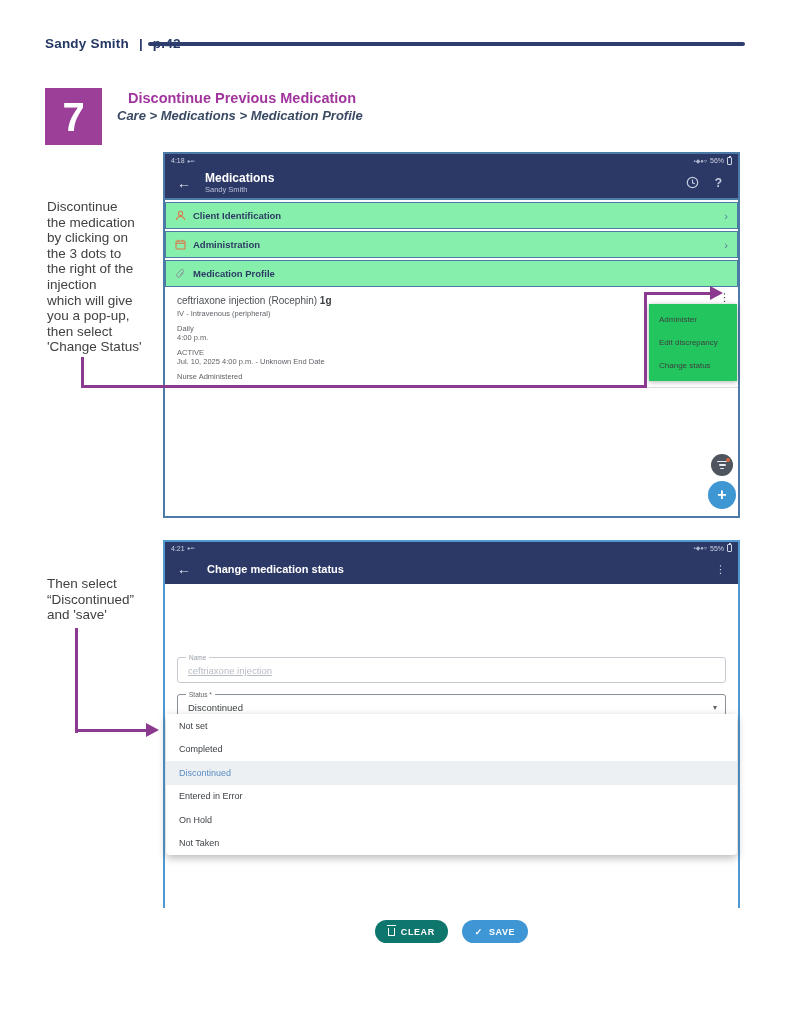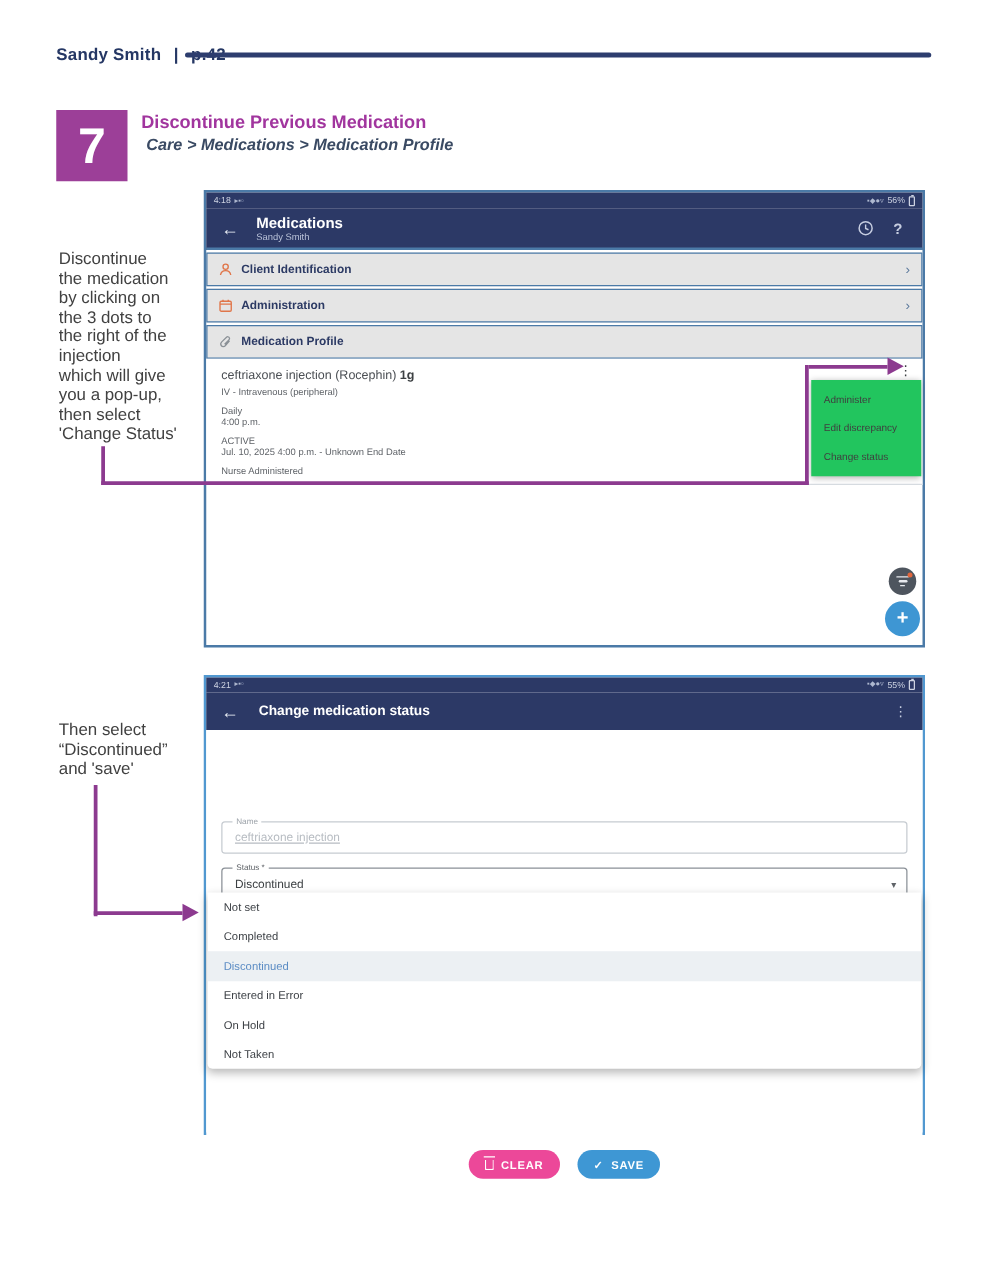--- a/index.html
+++ b/index.html
@@ -8,21 +8,21 @@
   .page { position:relative; width:791px; height:1024px; background:#fff; overflow:hidden; }
 
   
   .doc-header { position:absolute; left:45px; top:36px; font-size:13.5px; font-weight:bold; color:#253764; letter-spacing:.2px; }
   .doc-header span { margin-right:6px; }
   .header-line { position:absolute; left:148px; top:42px; width:597px; height:4px; background:#2d3d6e; border-radius:2px; }
 
   
   .step-box { position:absolute; left:45px; top:88px; width:57px; height:57px; background:#9c3f98; display:flex; align-items:center; justify-content:center; }
   .step-box .num { color:#fff; font-size:40px; font-weight:bold; line-height:1; }
-  .step-title { position:absolute; left:113px; top:90px; font-size:14.5px; font-weight:bold; color:#a1359e; }
+  .step-title { position:absolute; left:128px; top:90px; font-size:14.5px; font-weight:bold; color:#a1359e; }
   .step-crumb { position:absolute; left:117px; top:108px; font-size:13px; font-style:italic; font-weight:bold; color:#3a4a63; }
 
   
   .ann { position:absolute; color:#414141; font-size:13.5px; line-height:15.6px; }
   .ann1 { left:47px; top:199px; width:130px; }
   .ann2 { left:47px; top:576px; width:130px; }
 
   
   .pline { position:absolute; background:#8c3a8f; z-index:30; }
   .phead { position:absolute; width:0; height:0; z-index:30; }
@@ -47,21 +47,21 @@
   .icon-ghost { color:#c6cde0; }
 
   
   .shot1 { top:152px; height:366px; border:2px solid #4b7aa7; }
   .shot1 .appbar { height:33px; padding:0 12px; border-bottom:2px solid #4b7aa7; }
   .s1-titles { margin-left:14px; }
   .s1-title { font-size:12px; font-weight:bold; line-height:13px; }
   .s1-sub { font-size:7.5px; color:#b9c2d8; }
   .s1-right { margin-left:auto; display:flex; align-items:center; gap:16px; padding-right:4px; }
   .s1-help { font-size:12px; font-weight:bold; color:#c6cde0; }
-  .sec-row { margin-top:2px; height:27px; background:#e5e5e5; border:1.5px solid #4b7aa7; display:flex; align-items:center; padding:0 9px; }
+  .sec-row { margin-top:2px; height:27px; background:#86efac; border:1.5px solid #4b7aa7; display:flex; align-items:center; padding:0 9px; }
   .sec-label { font-size:9.5px; font-weight:bold; color:#2c3a64; margin-left:7px; }
   .sec-chev { margin-left:auto; color:#5b799c; font-size:11px; }
   .med-card { position:relative; background:#fff; padding:8px 12px 6px 12px; border-bottom:1px solid #d7dce1; }
   .med-name { font-size:10px; color:#4b4f54; margin-bottom:3px; }
   .med-name b { font-weight:bold; color:#3c4043; }
   .med-small { font-size:7.5px; color:#5f6368; line-height:9.5px; }
   .med-gap { height:5px; }
   .kebab { position:absolute; right:8px; top:5px; font-size:11px; color:#3c4043; line-height:1; }
   .popup { position:absolute; right:1px; top:150px; width:88px; background:#22c55e; box-shadow:0 1px 5px rgba(0,0,0,.3); padding:4px 0; z-index:10; }
   .popup .mi { font-size:8px; color:#3f3f3f; padding:7px 10px; white-space:nowrap; }
@@ -84,21 +84,21 @@
   .f-name .fvalue { color:#b7bcc2;text-decoration:underline; }
   .f-status { top:110px; border-color:#8a9097; }
   .f-status .flabel { color:#5f6368; }
   .f-status .fvalue { color:#3c4043; }
   .f-caret { position:absolute; right:8px; top:8px; font-size:8px; color:#5f6368; }
   .dd-panel { position:absolute; left:1px; top:130px; width:571px; height:141px; background:#fff; border-radius:0 0 4px 4px; box-shadow:0 3px 8px rgba(0,0,0,.28); z-index:5; overflow:hidden; }
   .dd-opt { height:23.5px; display:flex; align-items:center; padding-left:13px; font-size:9px; color:#3b3f44; }
   .dd-opt.sel { background:#ecf0f3; color:#5b8cc4; }
   .btn-row { position:absolute; left:0; top:336px; width:100%; display:flex; justify-content:center; gap:14px; }
   .pill { height:23px; border-radius:12px; display:flex; align-items:center; gap:6px; padding:0 13px; color:#fff; font-size:9px; font-weight:bold; letter-spacing:.6px; }
-  .pill-clear { background:#ec4899; }
+  .pill-clear { background:#0f766e; }
   .pill-save { background:#3e97d4; }
   .trash { position:relative; width:7px; height:8px; border:1px solid #fff; border-top:none; border-radius:0 0 1px 1px; }
   .trash::before { content:""; position:absolute; left:-2px; top:-3px; width:9px; height:1.5px; background:#fff; }
   .chk { font-size:9px; }
 
   svg { display:block; }
 </style>
 </head>
 <body>
 

